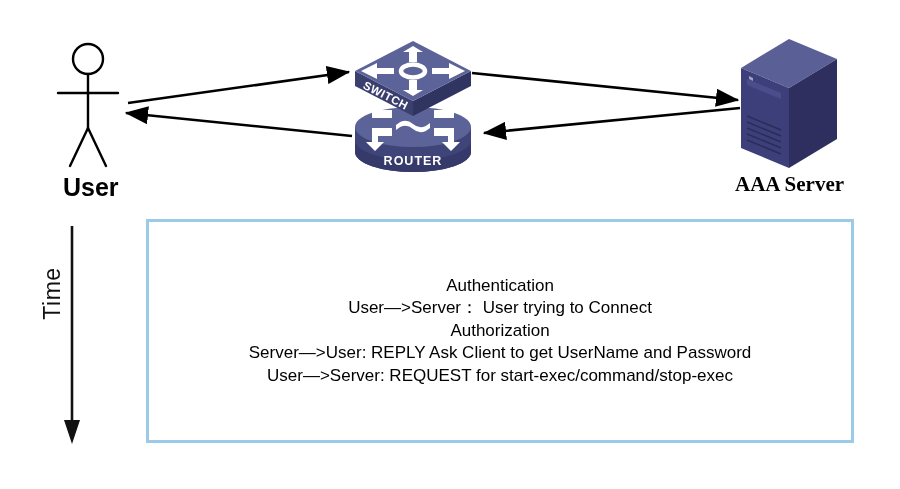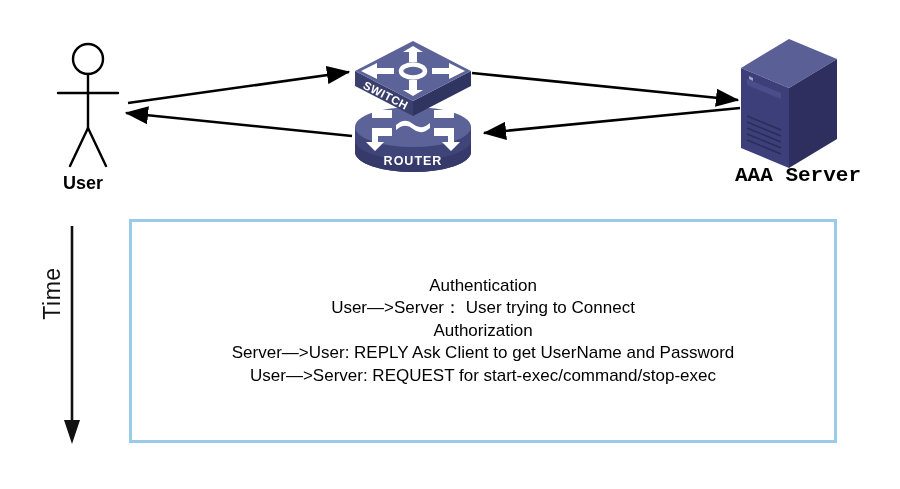--- a/index.html
+++ b/index.html
@@ -30,21 +30,21 @@
     width: 900px;
     height: 489px;
     pointer-events: none;
   }
 
   
   .node-label-sans {
     position: absolute;
     font-family: "Liberation Sans", sans-serif;
     font-weight: bold;
-    font-size: 18px;
+    font-size: 25px;
     color: #000000;
     white-space: nowrap;
     letter-spacing: 0px;
   }
   .node-label-serif {
     position: absolute;
     font-family: "Liberation Serif", serif;
     font-weight: bold;
     font-size: 21px;
     color: #000000;
@@ -62,21 +62,21 @@
     transform-origin: center center;
     font-family: "Liberation Sans", sans-serif;
     font-size: 23px;
     color: #111111;
     letter-spacing: 0.5px;
   }
 
   
   #message-box {
     position: absolute;
-    left: 129px;
+    left: 146px;
     top: 219px;
     width: 708px;
     height: 224px;
     border: 3px solid #9BCBE8;
     box-sizing: border-box;
     background: #ffffff;
     display: flex;
     flex-direction: column;
     align-items: center;
     justify-content: center;
@@ -204,21 +204,21 @@
     </g>
 
     <g>
       <line x1="72" y1="226" x2="72" y2="432" stroke="#111111" stroke-width="2.6"></line>
       <polygon points="72,444 64,420 80,420" fill="#111111"></polygon>
     </g>
   </svg>
 
   <div class="node-label-sans" style="left:63px; top:173px;">User</div>
 
-  <div class="node-label-serif" style="left:735px; top:164px;font-family:Liberation Mono, monospace;">AAA Server</div>
+  <div class="node-label-serif" style="left:735px; top:172px;">AAA Server</div>
 
   <div id="time-label">Time</div>
 
   <div id="message-box">
     <div id="message-lines">
         <div class="msg-line">Authentication</div>
         <div class="msg-line">User—&gt;Server：  User trying to Connect</div>
         <div class="msg-line">Authorization</div>
         <div class="msg-line">Server—&gt;User: REPLY Ask Client to get UserName and Password</div>
         <div class="msg-line">User—&gt;Server: REQUEST for start-exec/command/stop-exec</div>

